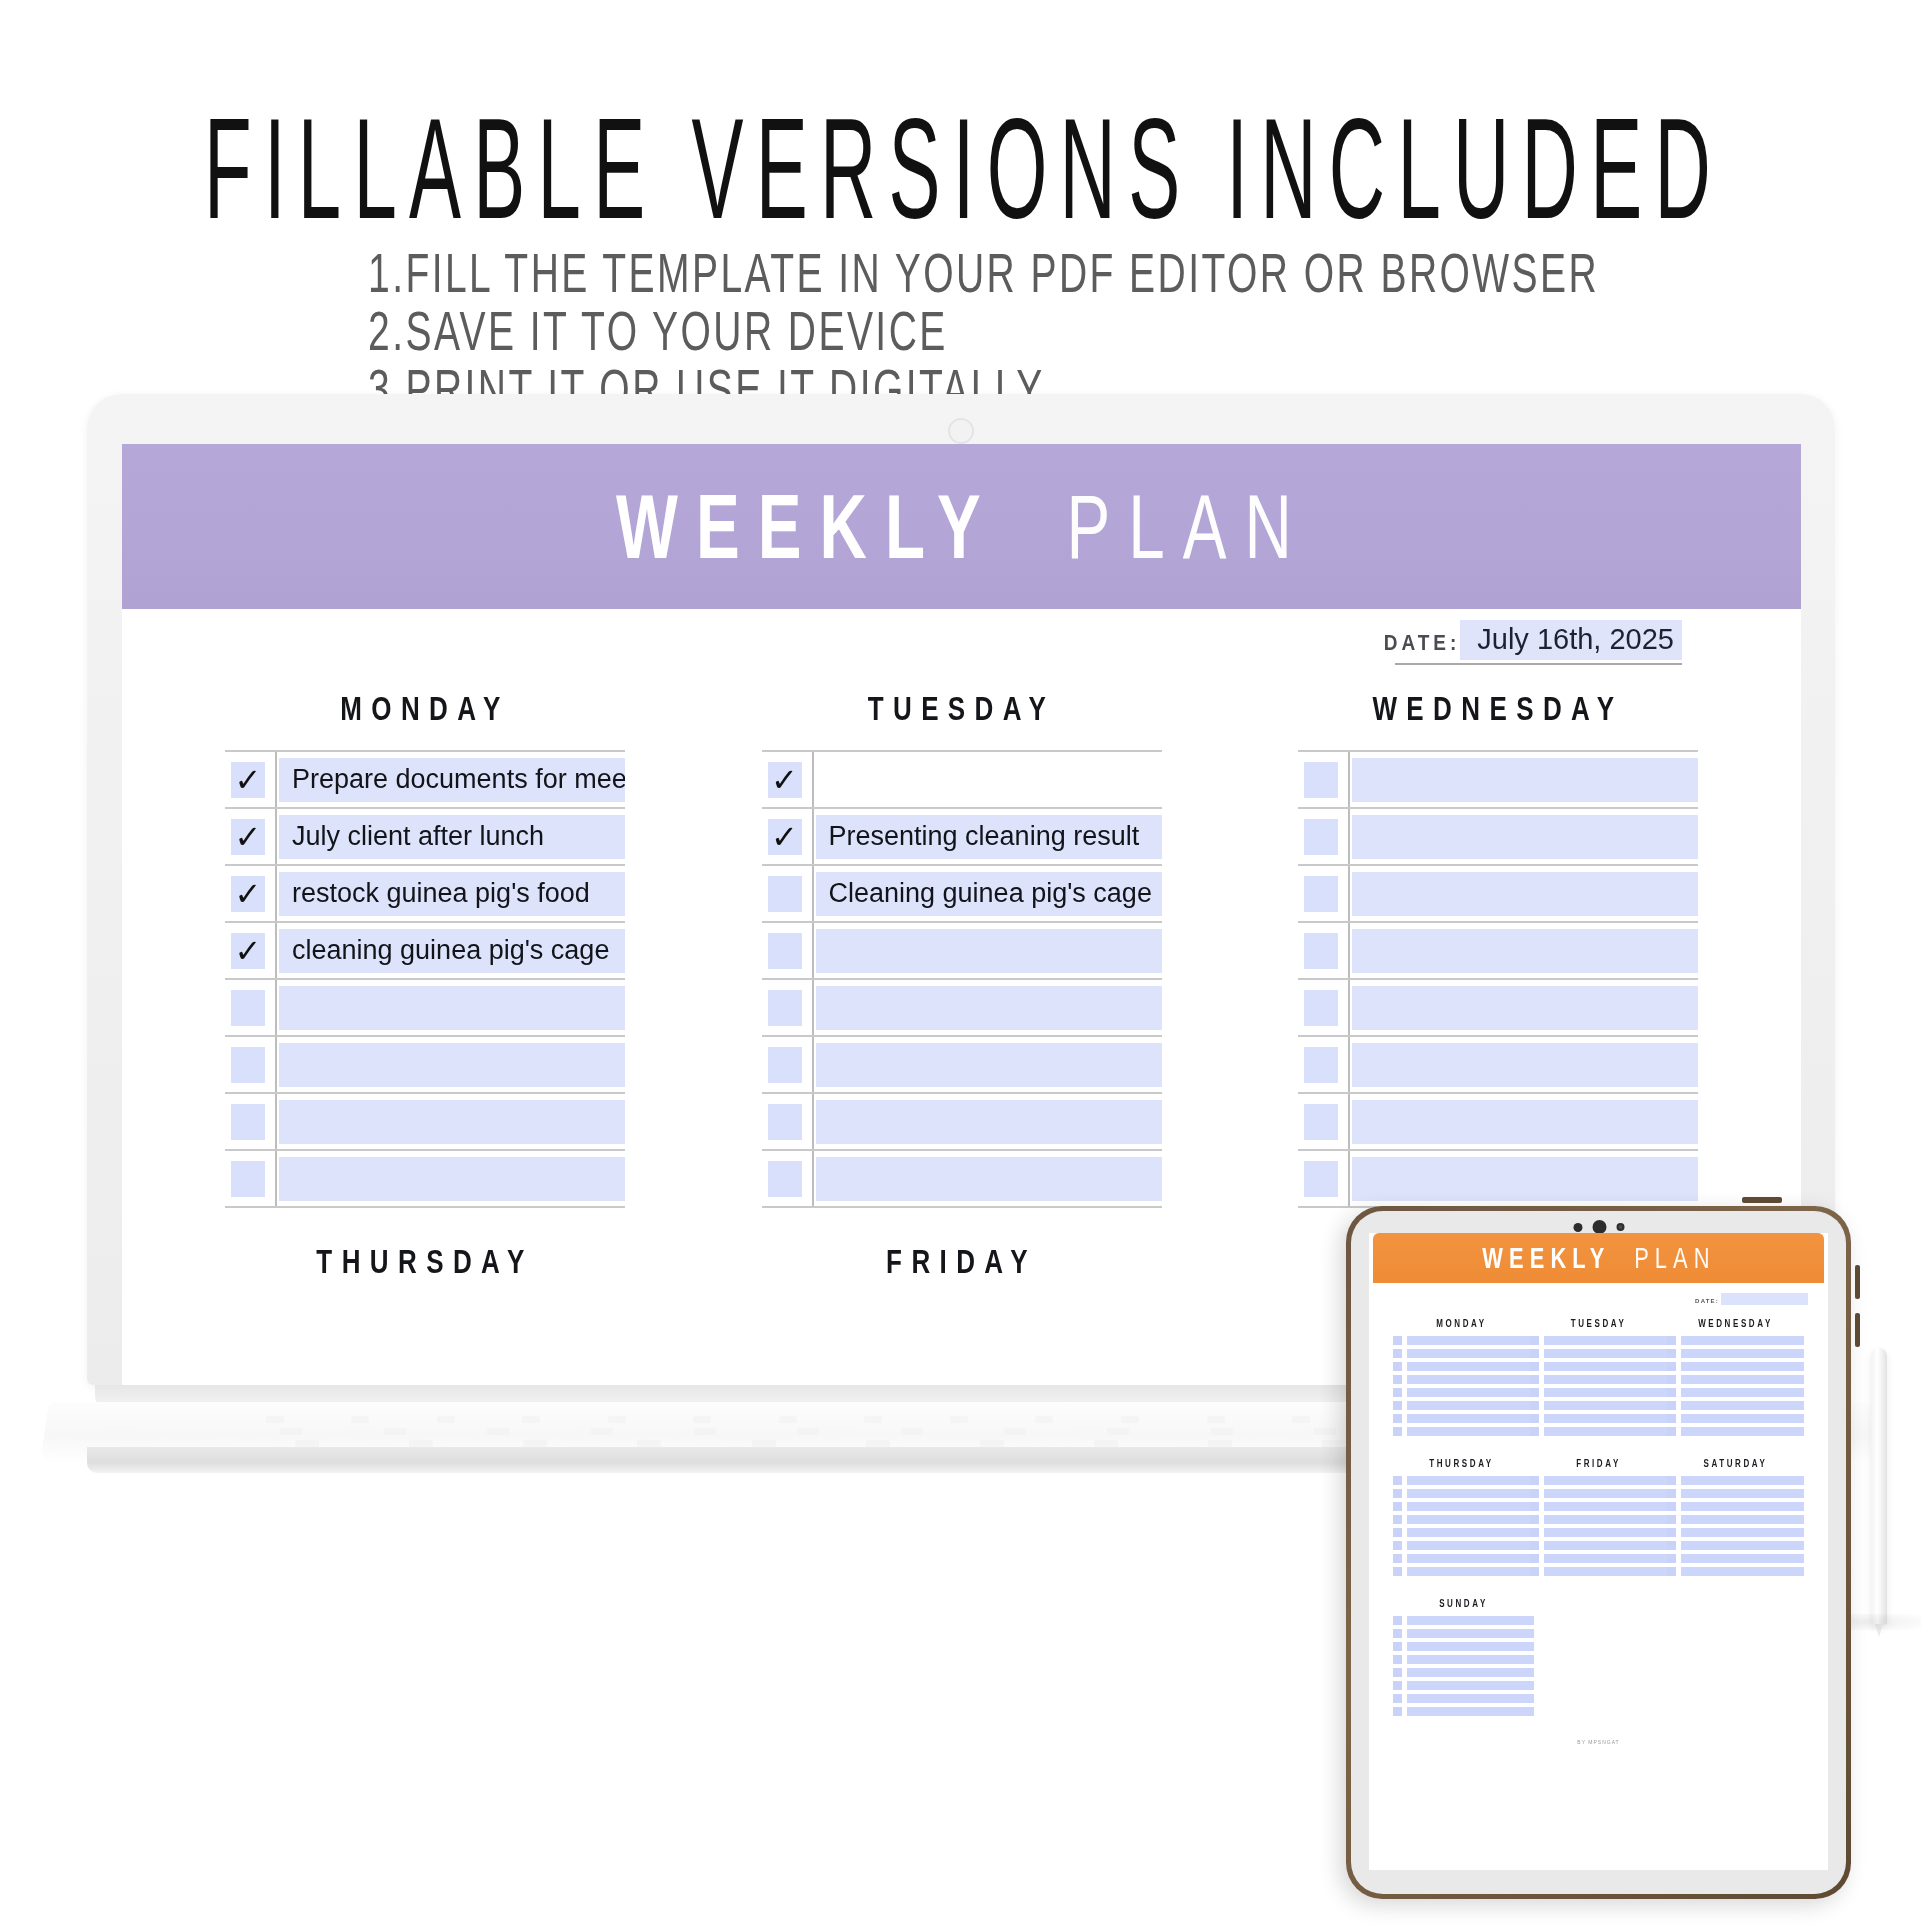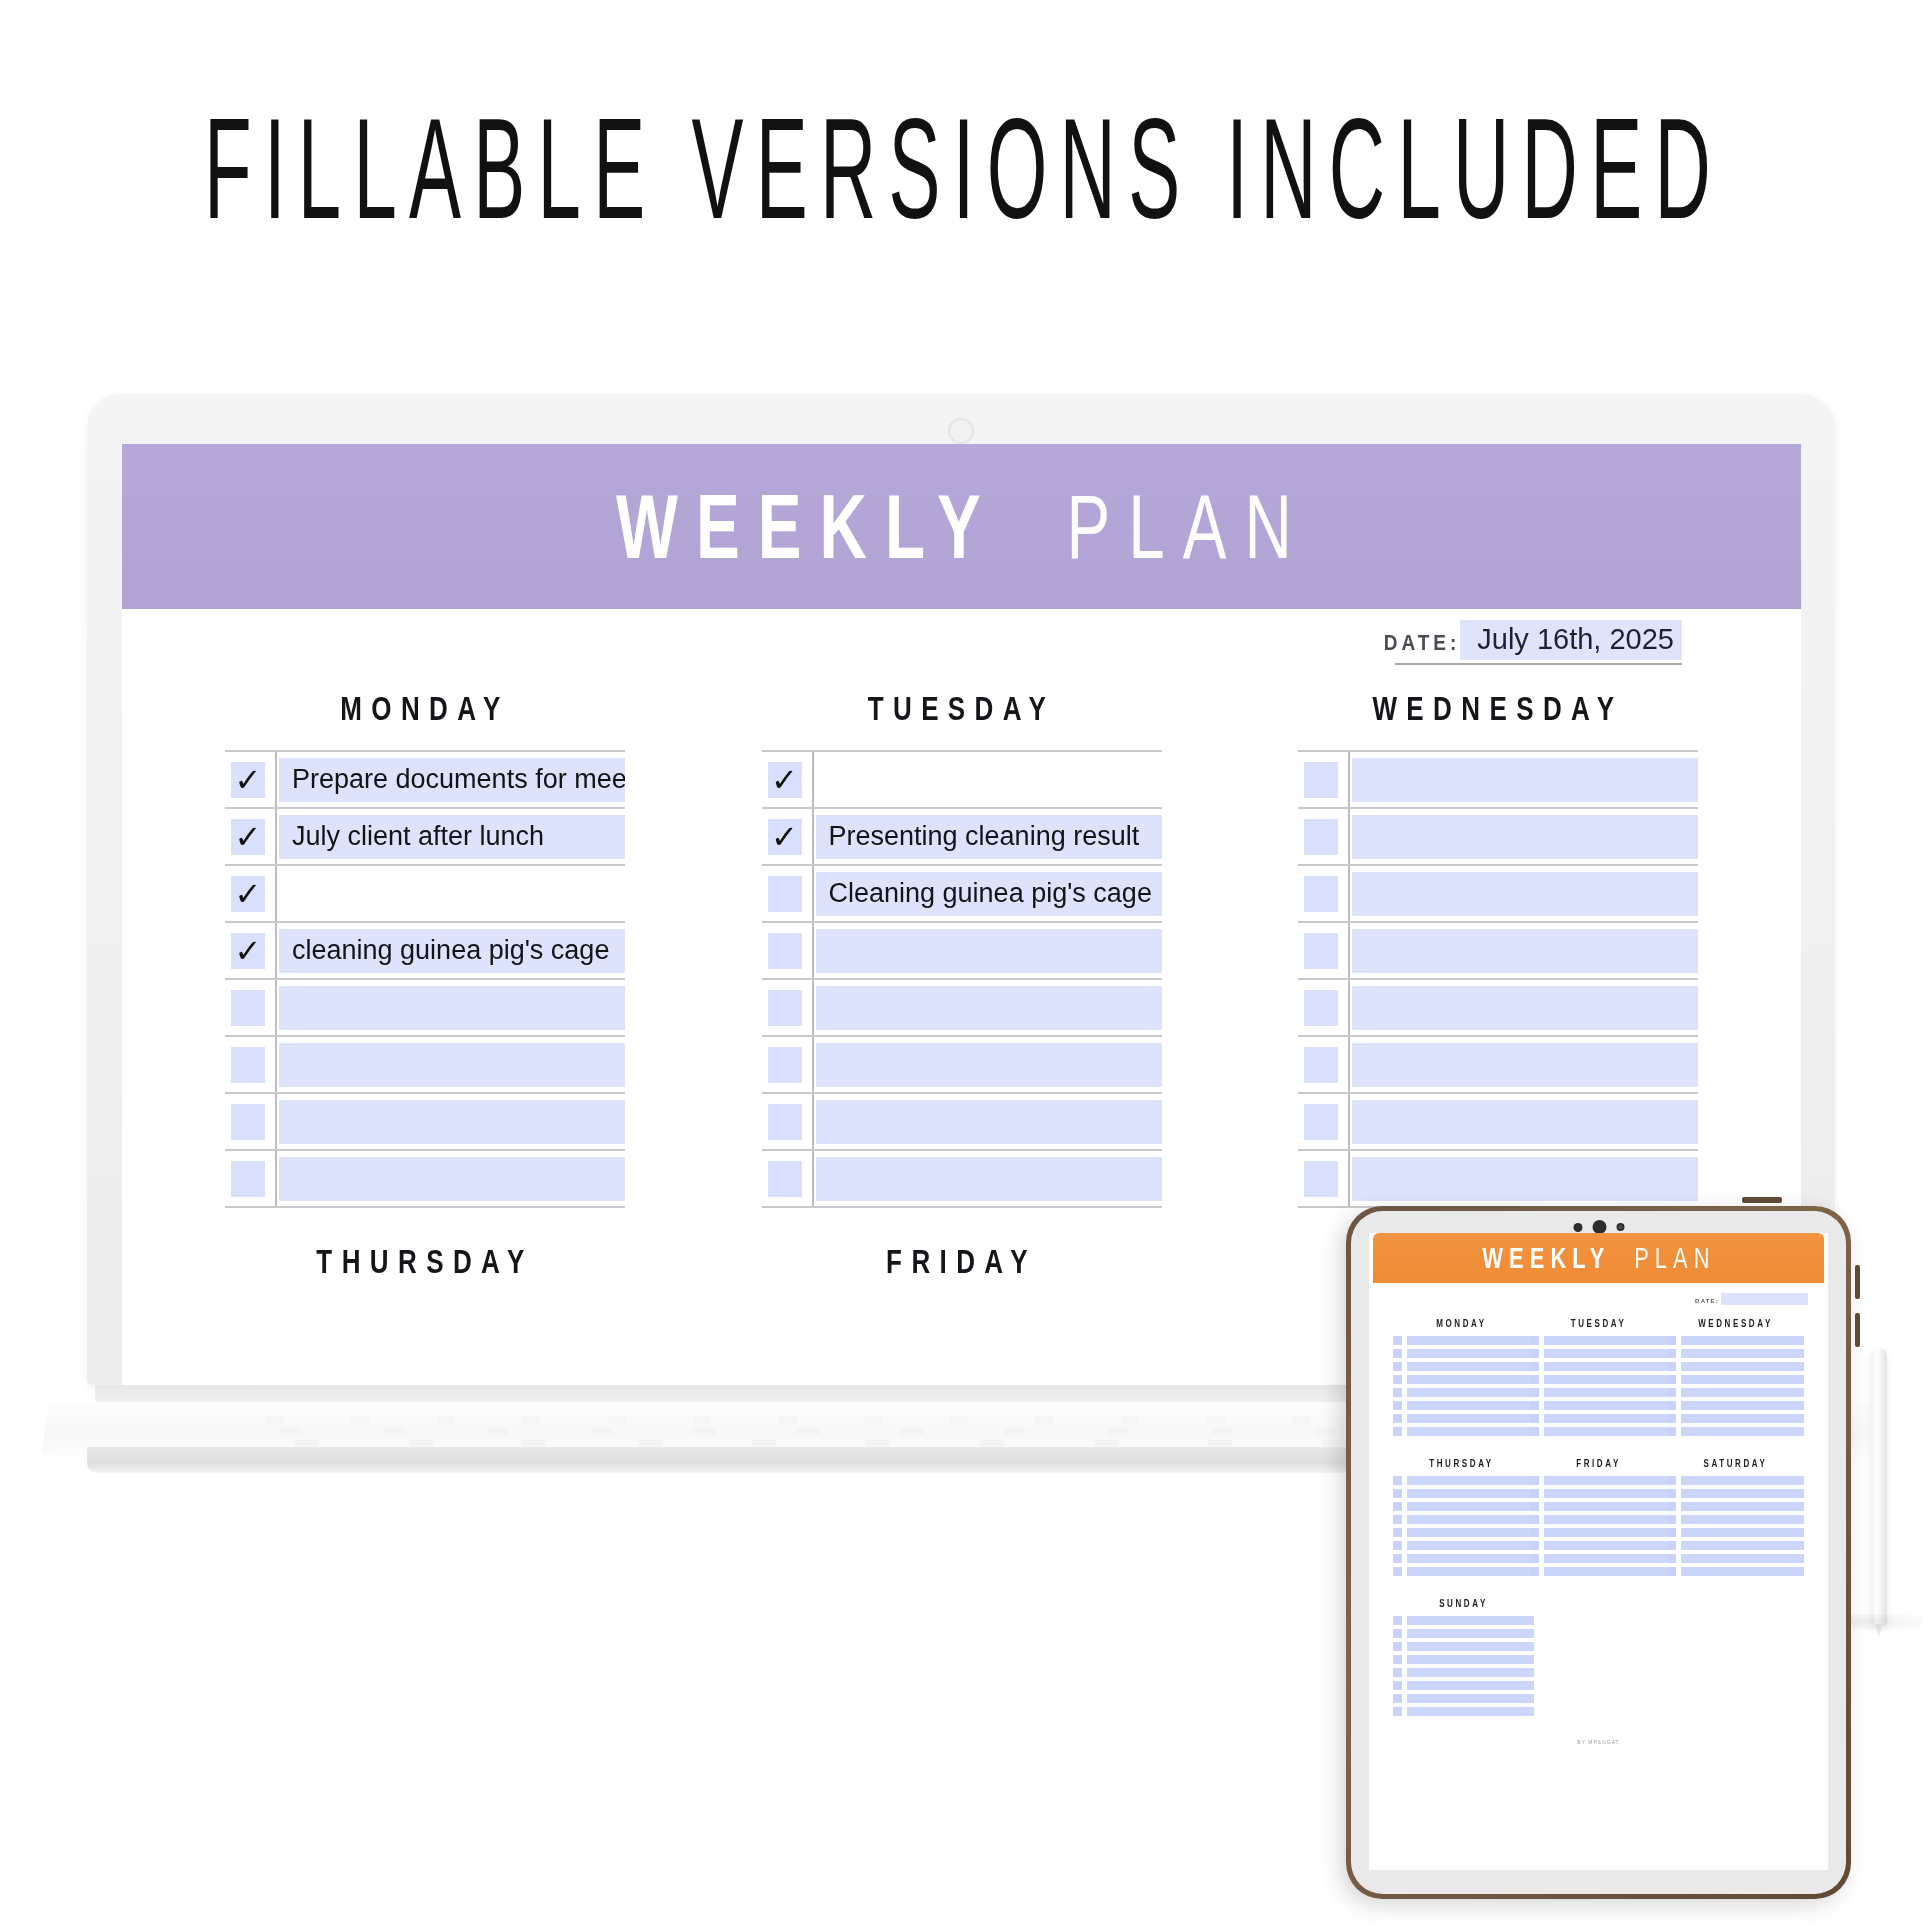--- a/index.html
+++ b/index.html
@@ -413,20 +413,25 @@
     background: radial-gradient(ellipse at center, rgba(0,0,0,0.07), rgba(0,0,0,0));
   }
 </style>
 </head>
 <body>
 
 <div id="root">
 
   <div class="headline">FILLABLE VERSIONS INCLUDED</div>
 
+  <div class="steps">
+    <div class="step">1.FILL THE TEMPLATE IN YOUR PDF EDITOR OR BROWSER</div>
+    <div class="step">2.SAVE IT TO YOUR DEVICE</div>
+    <div class="step">3.PRINT IT OR USE IT DIGITALLY</div>
+  </div>
 
   <div class="laptop">
     <div class="laptop-lid">
       <div class="laptop-cam"></div>
 
       <div class="laptop-screen">
 
         <div class="planner-head">
           <div class="planner-title">
             <span class="pt-bold">WEEKLY</span>
@@ -451,20 +456,21 @@
                     <div class="tbox">Prepare documents for meeting</div>
                   </div>
                   <div class="row">
                     <div class="cbox">✓</div>
                     <div class="divider"></div>
                     <div class="tbox">July client after lunch</div>
                   </div>
                   <div class="row">
                     <div class="cbox">✓</div>
                     <div class="divider"></div>
+                    <div class="tbox">restock guinea pig's food</div>
                   </div>
                   <div class="row">
                     <div class="cbox">✓</div>
                     <div class="divider"></div>
                     <div class="tbox">cleaning guinea pig's cage</div>
                   </div>
                   <div class="row">
                     <div class="cbox empty"></div>
                     <div class="divider"></div>
                     <div class="tbox"></div>

